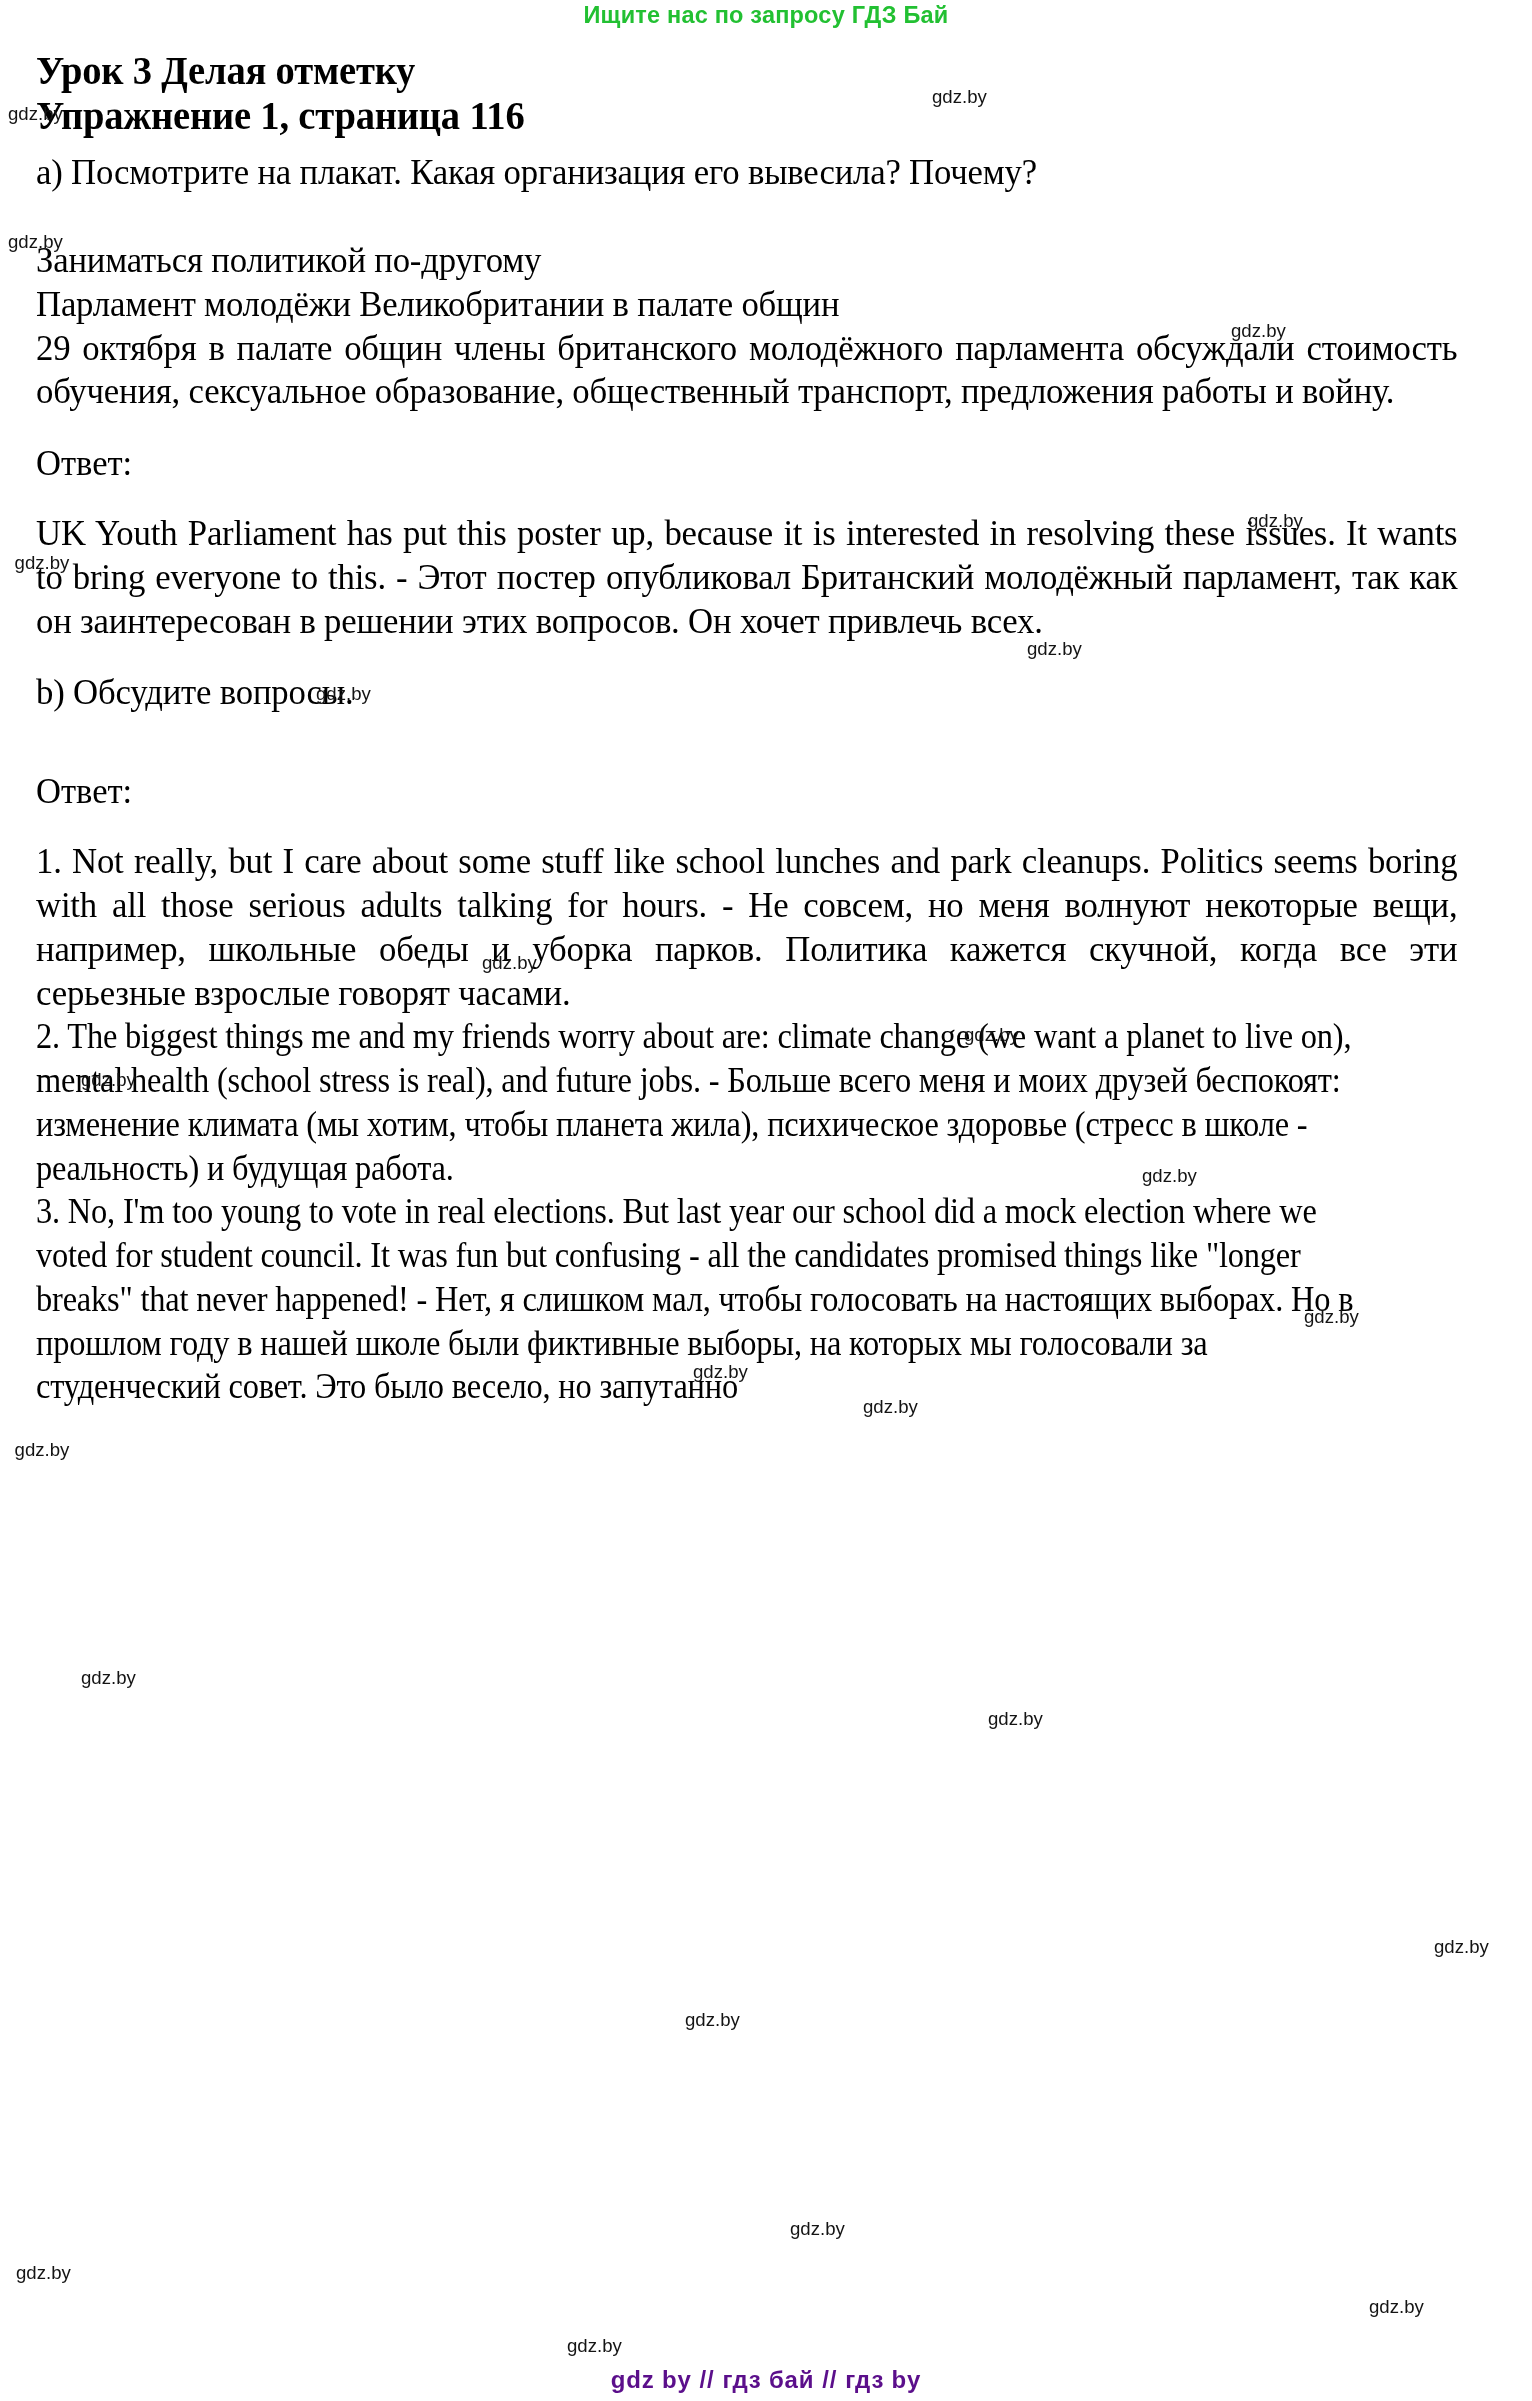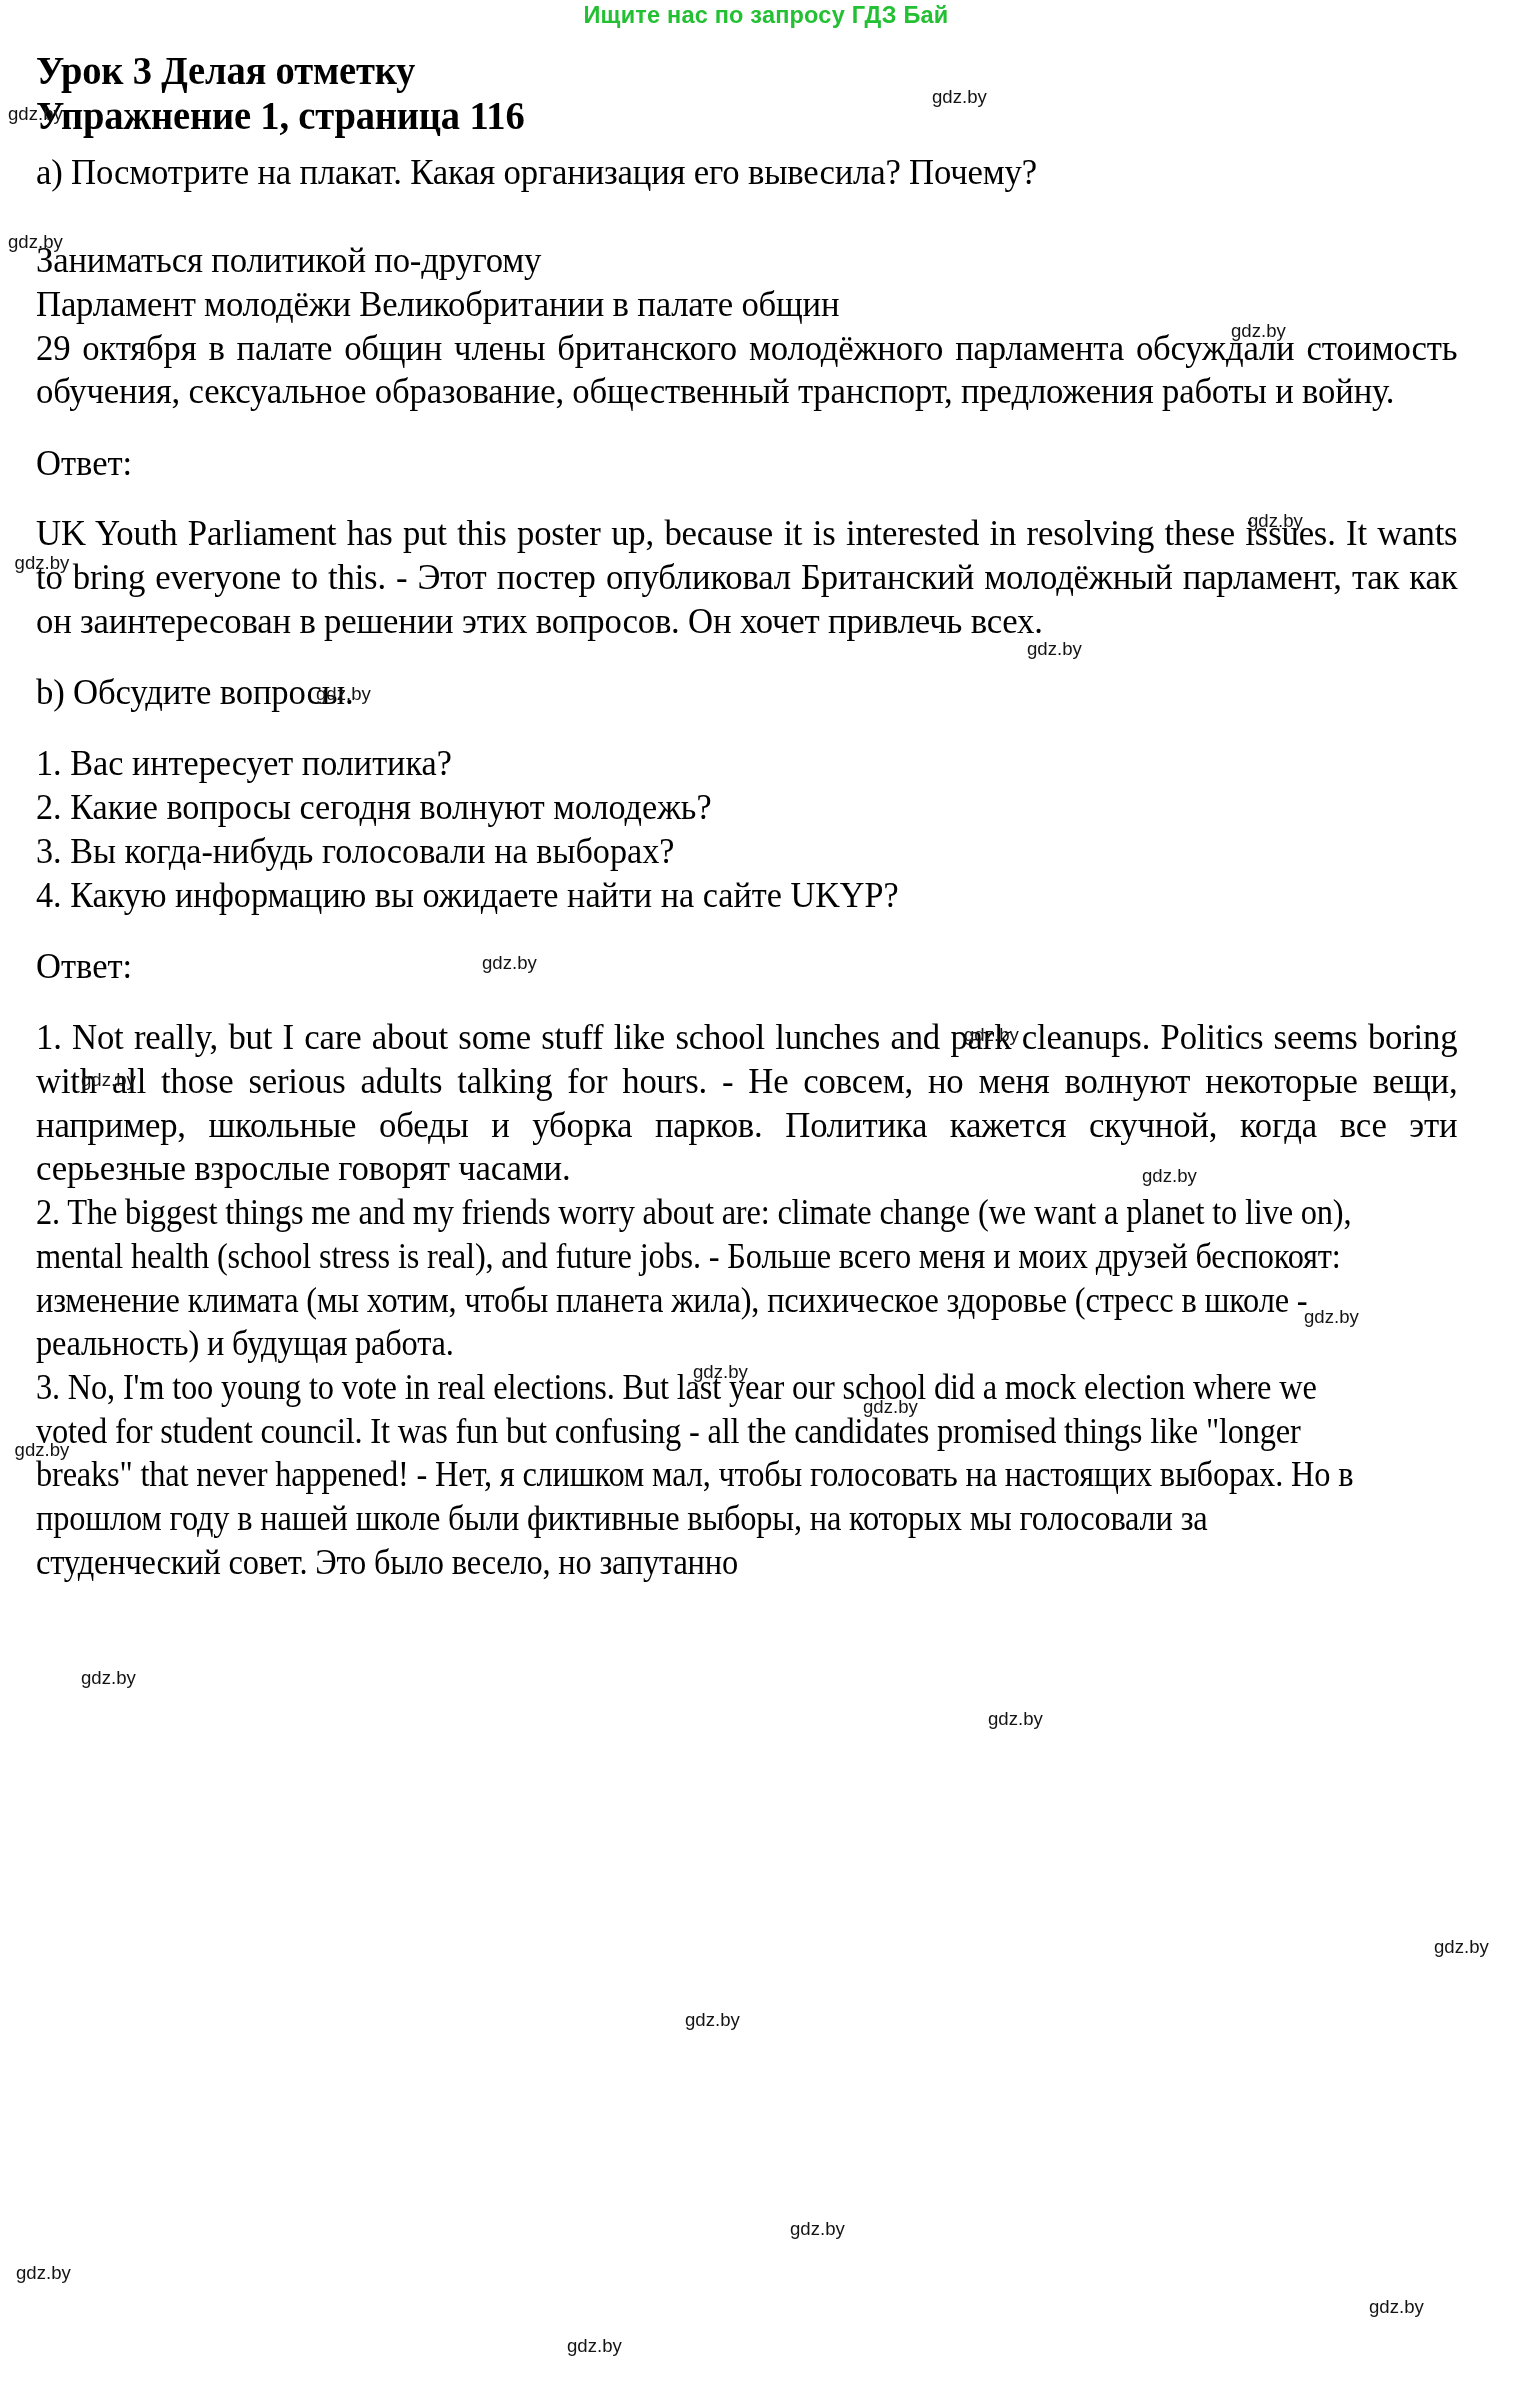--- a/index.html
+++ b/index.html
@@ -178,34 +178,31 @@
     <div class="gap-m"></div>
 
     <p class="block">UK Youth Parliament has put this poster up, because it is interested in resolving these issues. It wants to bring everyone to this. - Этот постер опубликовал Британский молодёжный парламент, так как он заинтересован в решении этих вопросов. Он хочет привлечь всех.</p>
 
     <div class="gap-m"></div>
 
     <p class="block nowrap-line">b) Обсудите вопросы.</p>
 
     <div class="gap-m"></div>
 
-    <div class="qlist">
-      <p>1. Вас интересует политика?</p>
-      <p>2. Какие вопросы сегодня волнуют молодежь?</p>
-      <p>3. Вы когда-нибудь голосовали на выборах?</p>
-      <p>4. Какую информацию вы ожидаете найти на сайте UKYP?</p>
-    </div>
 
     <div class="gap-m"></div>
 
     <p class="answer-label">Ответ:</p>
 
     <div class="gap-m"></div>
 
     <p class="block">1. Not really, but I care about some stuff like school lunches and park cleanups. Politics seems boring with all those serious adults talking for hours. - Не совсем, но меня волнуют некоторые вещи, например, школьные обеды и уборка парков. Политика кажется скучной, когда все эти серьезные взрослые говорят часами.</p>
     <p class="block tight">2. The biggest things me and my friends worry about are: climate change (we want a planet to live on), mental health (school stress is real), and future jobs. - Больше всего меня и моих друзей беспокоят: изменение климата (мы хотим, чтобы планета жила), психическое здоровье (стресс в школе - реальность) и будущая работа.</p>
     <p class="block tight">3. No, I'm too young to vote in real elections. But last year our school did a mock election where we voted for student council. It was fun but confusing - all the candidates promised things like "longer breaks" that never happened! - Нет, я слишком мал, чтобы голосовать на настоящих выборах. Но в прошлом году в нашей школе были фиктивные выборы, на которых мы голосовали за студенческий совет. Это было весело, но запутанно</p>
 
   </div>
 
+  <div class="footer">
+    <span>gdz by</span><span class="sep">//</span><span>гдз бай</span><span class="sep">//</span><span>гдз by</span>
+  </div>
 
 </div>
 
 
 </body></html>

